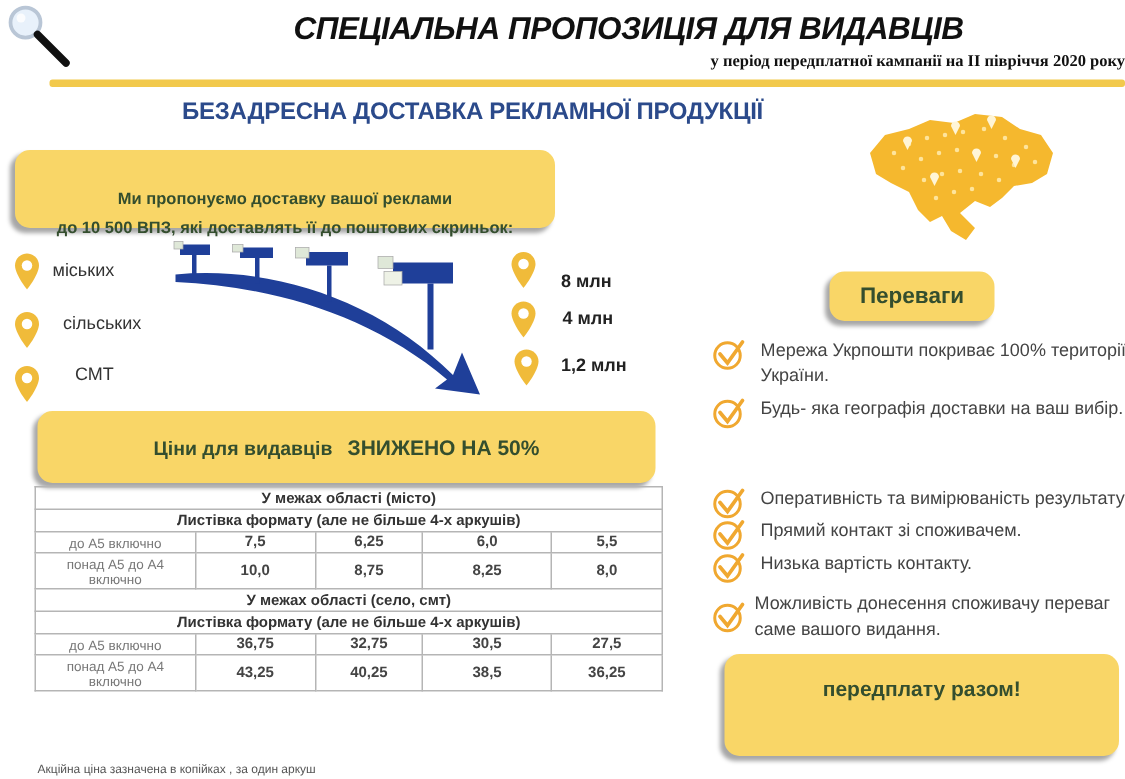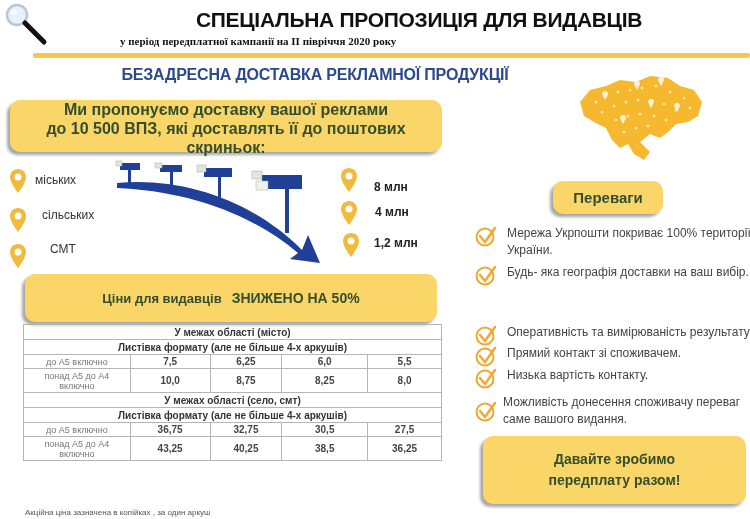--- a/index.html
+++ b/index.html
@@ -3,28 +3,28 @@
 <meta charset="utf-8">
 <style>
   * { box-sizing: border-box; margin: 0; padding: 0; }
   html, body { width: 750px; height: 519px; background: #ffffff; overflow: hidden; }
   body { position: relative; font-family: "Liberation Sans", sans-serif; color: #222; }
 
   .abs { position: absolute; }
 
   
   .magnifier { left: 4px; top: 2px; width: 44px; height: 44px; }
-  .title { left: 0; width: 750px; top: 8px; text-align: center; font-family: "Liberation Sans", sans-serif; font-weight: bold; font-size: 21px; letter-spacing: -0.3px; color: #111; padding-left: 88px; }
-  .subtitle { left: 0; width: 750px; top: 35px; text-align: left; font-family: "Liberation Serif", serif; font-weight: bold; font-size: 11px; color: #111; padding-left: 120px; }
+  .title { left: 0; width: 750px; top: 8px; text-align: center; font-family: "Liberation Sans", sans-serif; font-weight: bold; font-size: 21px; letter-spacing: -0.3px; color: #111; padding-left: 88px; font-style: italic; }
+  .subtitle { left: 0; width: 750px; top: 35px; text-align: right; font-family: "Liberation Serif", serif; font-weight: bold; font-size: 11px; color: #111; padding-left: 120px; }
   .divider { left: 33px; top: 53px; width: 717px; height: 5px; background: #f2c94c; border-radius: 2px; }
   .section-title { left: 0; width: 630px; top: 66px; text-align: center; font-weight: bold; font-size: 16px; color: #2b4a8b; letter-spacing: -0.2px; }
 
   
   .banner { background: #f9d667; border-radius: 10px; box-shadow: -3px 3px 3px rgba(0,0,0,0.35); text-align: center; font-weight: bold; color: #344e2e; }
-  .offer-banner { left: 10px; top: 100px; width: 432px; height: 52px; font-size: 16px; line-height: 19px; padding-top: 0; }
+  .offer-banner { left: 10px; top: 100px; width: 360px; height: 52px; font-size: 11px; line-height: 19px; padding-top: 24px; }
   .price-banner { left: 25px; top: 274px; width: 412px; height: 48px; font-size: 13px; line-height: 48px; }
   .price-banner .accent { font-size: 14px; margin-left: 10px; }
 
   
   .pin { width: 18px; height: 26px; }
   .loc-label { font-size: 12px; color: #333; }
   .stat-label { font-size: 12px; font-weight: bold; color: #222; }
 
   .mailbox-art { left: 112px; top: 155px; width: 210px; height: 110px; }
 
@@ -256,15 +256,14 @@
 </div>
 <div class="abs benefit" style="top:394px;height:36px;">
   <svg class="check" style="top:6px;" viewBox="0 0 22 22">
       <circle cx="10" cy="12" r="8.5" fill="none" stroke="#f0a830" stroke-width="2"></circle>
       <path d="M5 11 L10 17 L20 3" fill="none" stroke="#f0a830" stroke-width="2.5" stroke-linecap="round"></path>
     </svg>
   <div class="txt" style="left:28px;">Можливість донесення споживачу переваг саме вашого видання.</div>
 </div>
 
 <div class="abs banner cta">
-  <div>Давайте зробимо</div>
   <div>передплату разом!</div>
 </div>
 
 </body></html>

